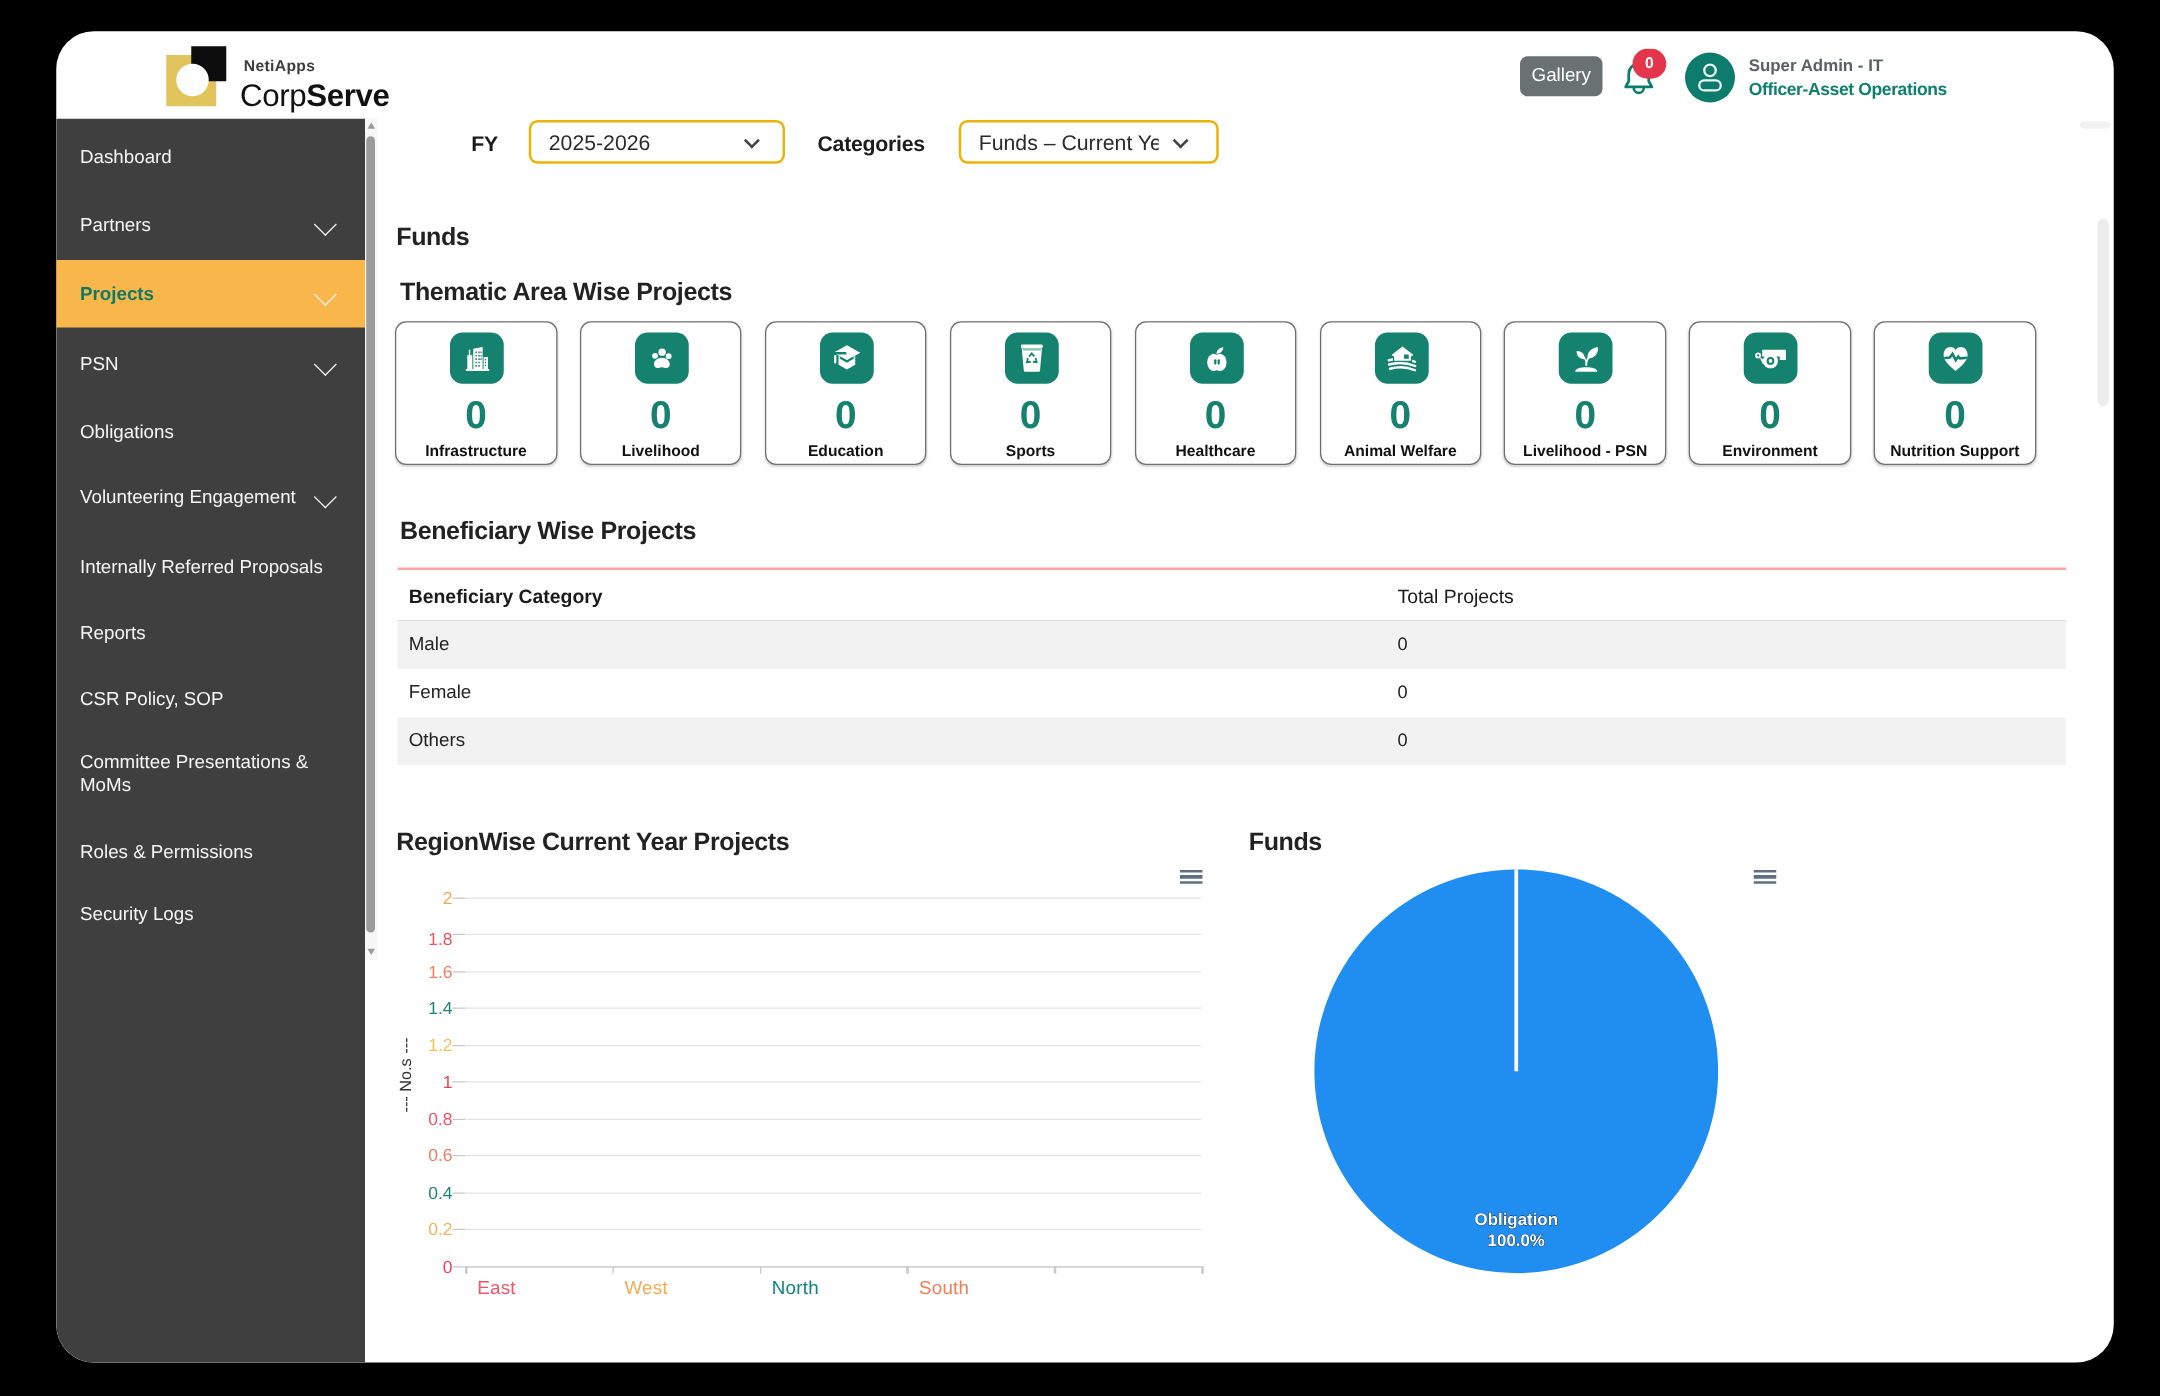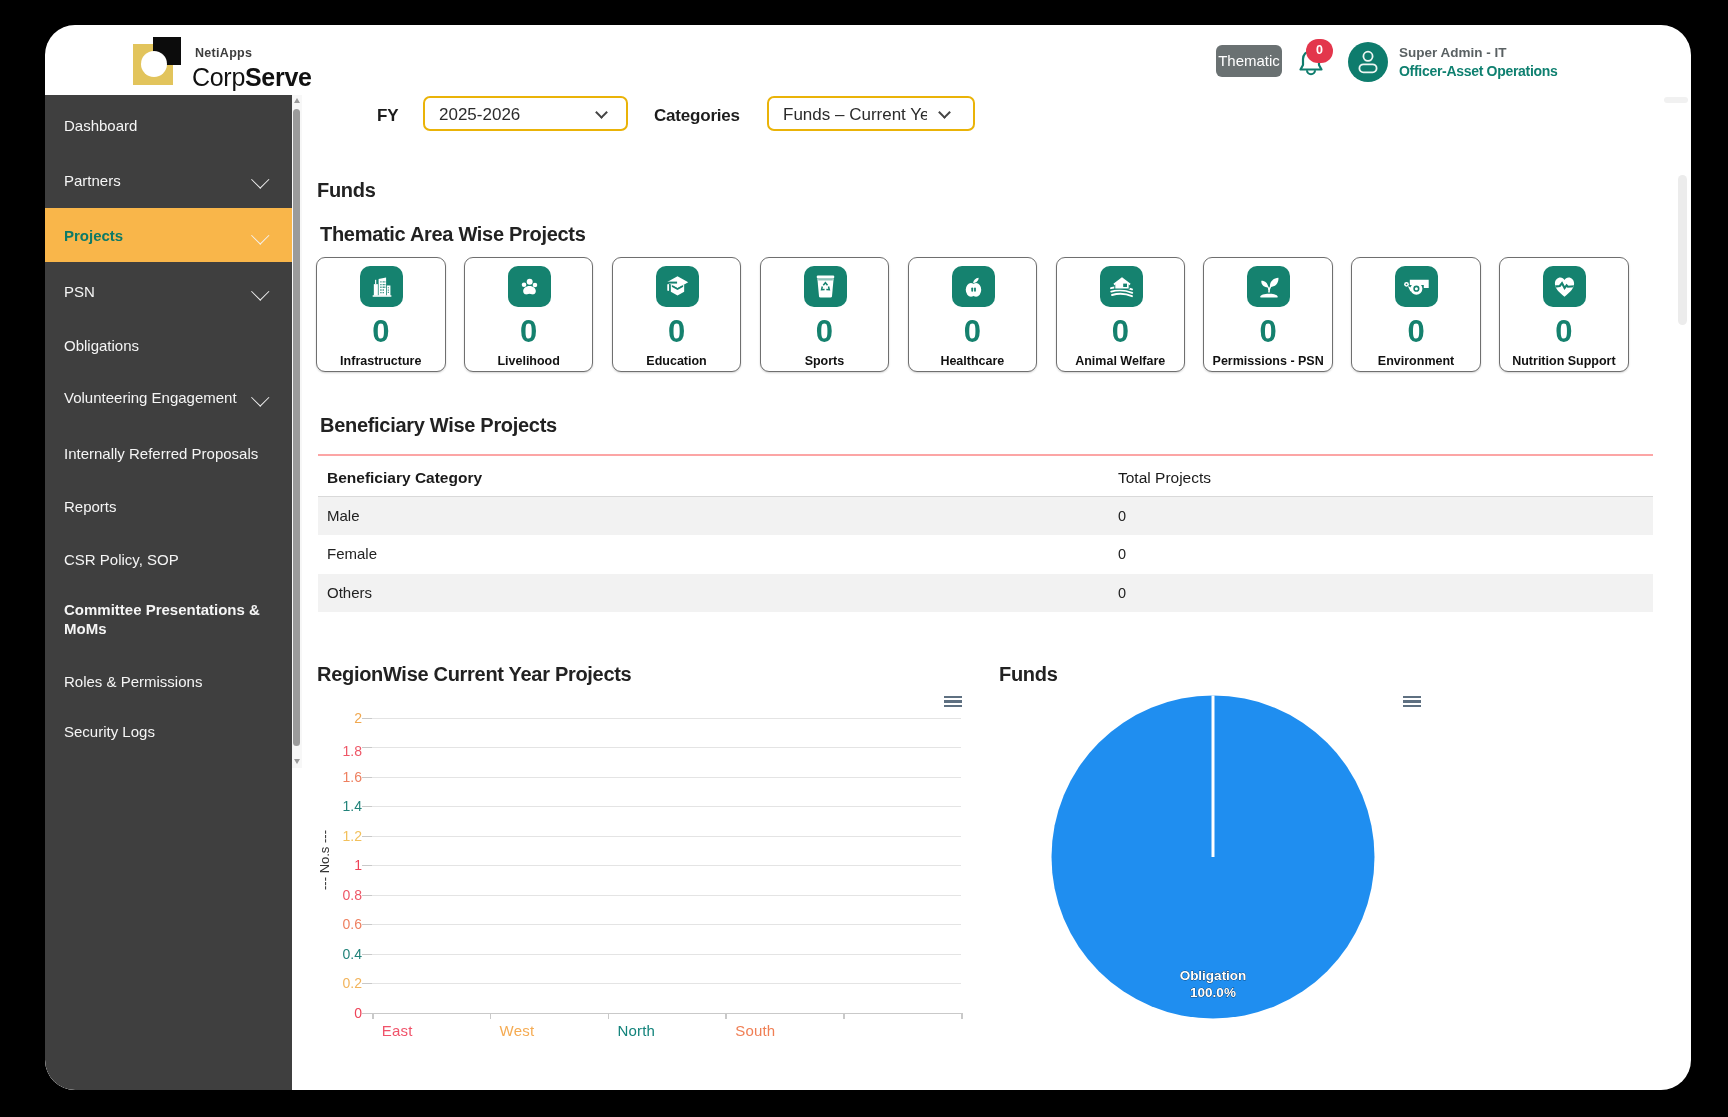--- a/index.html
+++ b/index.html
@@ -56,21 +56,21 @@
 </style>
 </head>
 <body>
 <div class="window">
 
   <div class="abs logo-yellow"></div>
   <div class="abs logo-black"></div>
   <div class="abs logo-circle"></div>
   <div class="abs netiapps">NetiApps</div>
   <div class="abs corpserve">Corp<b>Serve</b></div>
-  <div class="abs gallery-btn">Thematic</div>
+  <div class="abs gallery-btn">Gallery</div>
   <svg class="abs bell" width="28" height="30" viewBox="0 0 28 30">
     <path d="M14 3 C9 3 6 7 6 11 L6 17 L3.5 21.5 L24.5 21.5 L22 17 L22 11 C22 7 19 3 14 3 Z" fill="none" stroke="#0e7c6d" stroke-width="2.2" stroke-linejoin="round"></path>
     <path d="M10 22.3 a4 4 0 0 0 8 0" fill="none" stroke="#0e7c6d" stroke-width="2.1"></path>
   </svg>
   <div class="abs badge">0</div>
   <div class="abs avatar">
     <svg width="40" height="40" viewBox="0 0 40 40">
       <circle cx="20" cy="14.3" r="4.6" fill="none" stroke="#eef6f3" stroke-width="1.8"></circle>
       <rect x="11.4" y="22.3" width="17.2" height="8" rx="4" fill="none" stroke="#eef6f3" stroke-width="1.8"></rect>
     </svg>
@@ -91,21 +91,21 @@
   <div class="abs menu-item" style="top:202px; color:#0d7a67; font-weight:bold;">Projects</div>
   <div class="abs chev" style="left:209px; top:204px;"></div>
   <div class="abs menu-item" style="top:258px;">PSN</div>
   <div class="abs chev" style="left:209px; top:260px;"></div>
   <div class="abs menu-item" style="top:312px;">Obligations</div>
   <div class="abs menu-item" style="top:364px;">Volunteering Engagement</div>
   <div class="abs chev" style="left:209px; top:366px;"></div>
   <div class="abs menu-item" style="top:420px;">Internally Referred Proposals</div>
   <div class="abs menu-item" style="top:473px;">Reports</div>
   <div class="abs menu-item" style="top:525.5px;">CSR Policy, SOP</div>
-  <div class="abs menu-item" style="top:576px; line-height:18.5px;font-weight:bold;">Committee Presentations &amp; MoMs</div>
+  <div class="abs menu-item" style="top:576px; line-height:18.5px;">Committee Presentations &amp; MoMs</div>
   <div class="abs menu-item" style="top:648px;">Roles &amp; Permissions</div>
   <div class="abs menu-item" style="top:698px;">Security Logs</div>
 
   <div class="abs label1" style="left:332px; top:81px;">FY</div>
   <div class="abs select" style="left:378px; top:71px; width:205px;">2025-2026</div>
   <div class="abs schev" style="left:552px; top:83px;"></div>
   <div class="abs label1" style="left:609px; top:81px;">Categories</div>
   <div class="abs select" style="left:722px; top:71px; width:208px;">
       <span style="display:block; width:144px; overflow:hidden;">Funds – Current Year</span>
     </div>
@@ -204,21 +204,21 @@
         <div class="ic">
           <svg width="24" height="24" viewBox="0 0 24 24" fill="#fff">
             <path d="M12.9 11.4 C12.9 6.5 16.2 3.2 21.4 2.8 C21.8 8.2 18.3 11.8 13.2 11.8 Z"></path>
             <path d="M10.8 11.8 C10.8 8.2 8.3 5.8 4.3 5.8 C4.1 9.8 6.7 12.3 10.6 12.3 Z"></path>
             <path d="M11.2 17.5 C11.2 14.5 11.7 12.6 13.9 10.3 L14.9 11.2 C13 13.2 12.8 14.8 12.8 17.5 Z"></path>
             <path d="M11.3 15 C11.3 12.8 10 11.2 7.9 10.2 L8.6 9 C11 10.2 12.4 12.2 12.4 15 Z"></path>
             <path d="M3.2 21.8 C3.6 20 7.3 18.8 12 18.8 C16.7 18.8 20.4 20 20.8 21.8 C20.9 22.2 20.6 22.4 20.2 22.4 L3.8 22.4 C3.4 22.4 3.1 22.2 3.2 21.8 Z"></path>
           </svg>
         </div>
         <div class="num">0</div>
-        <div class="lbl">Permissions - PSN</div>
+        <div class="lbl">Livelihood - PSN</div>
       </div>
       <div class="abs card" style="left:1306.3px;">
         <div class="ic">
           <svg width="25" height="16" viewBox="0 0 25 16" fill="#fff">
             <path d="M5.8 0.8 L24.7 0.8 L24.7 8.9 L19.8 8.9 L19.8 6.1 L11.5 6.1 L5.8 6.1 Z"></path>
             <circle cx="2.5" cy="5.3" r="2.4"></circle>
             <circle cx="2.5" cy="5.3" r="0.9" fill="#15826f"></circle>
             <path d="M3.8 7 L9 9.5 L6.5 12.5 Z"></path>
             <circle cx="12.4" cy="9.7" r="6"></circle>
             <circle cx="12.4" cy="9.7" r="2.3" fill="none" stroke="#15826f" stroke-width="1.6"></circle>

